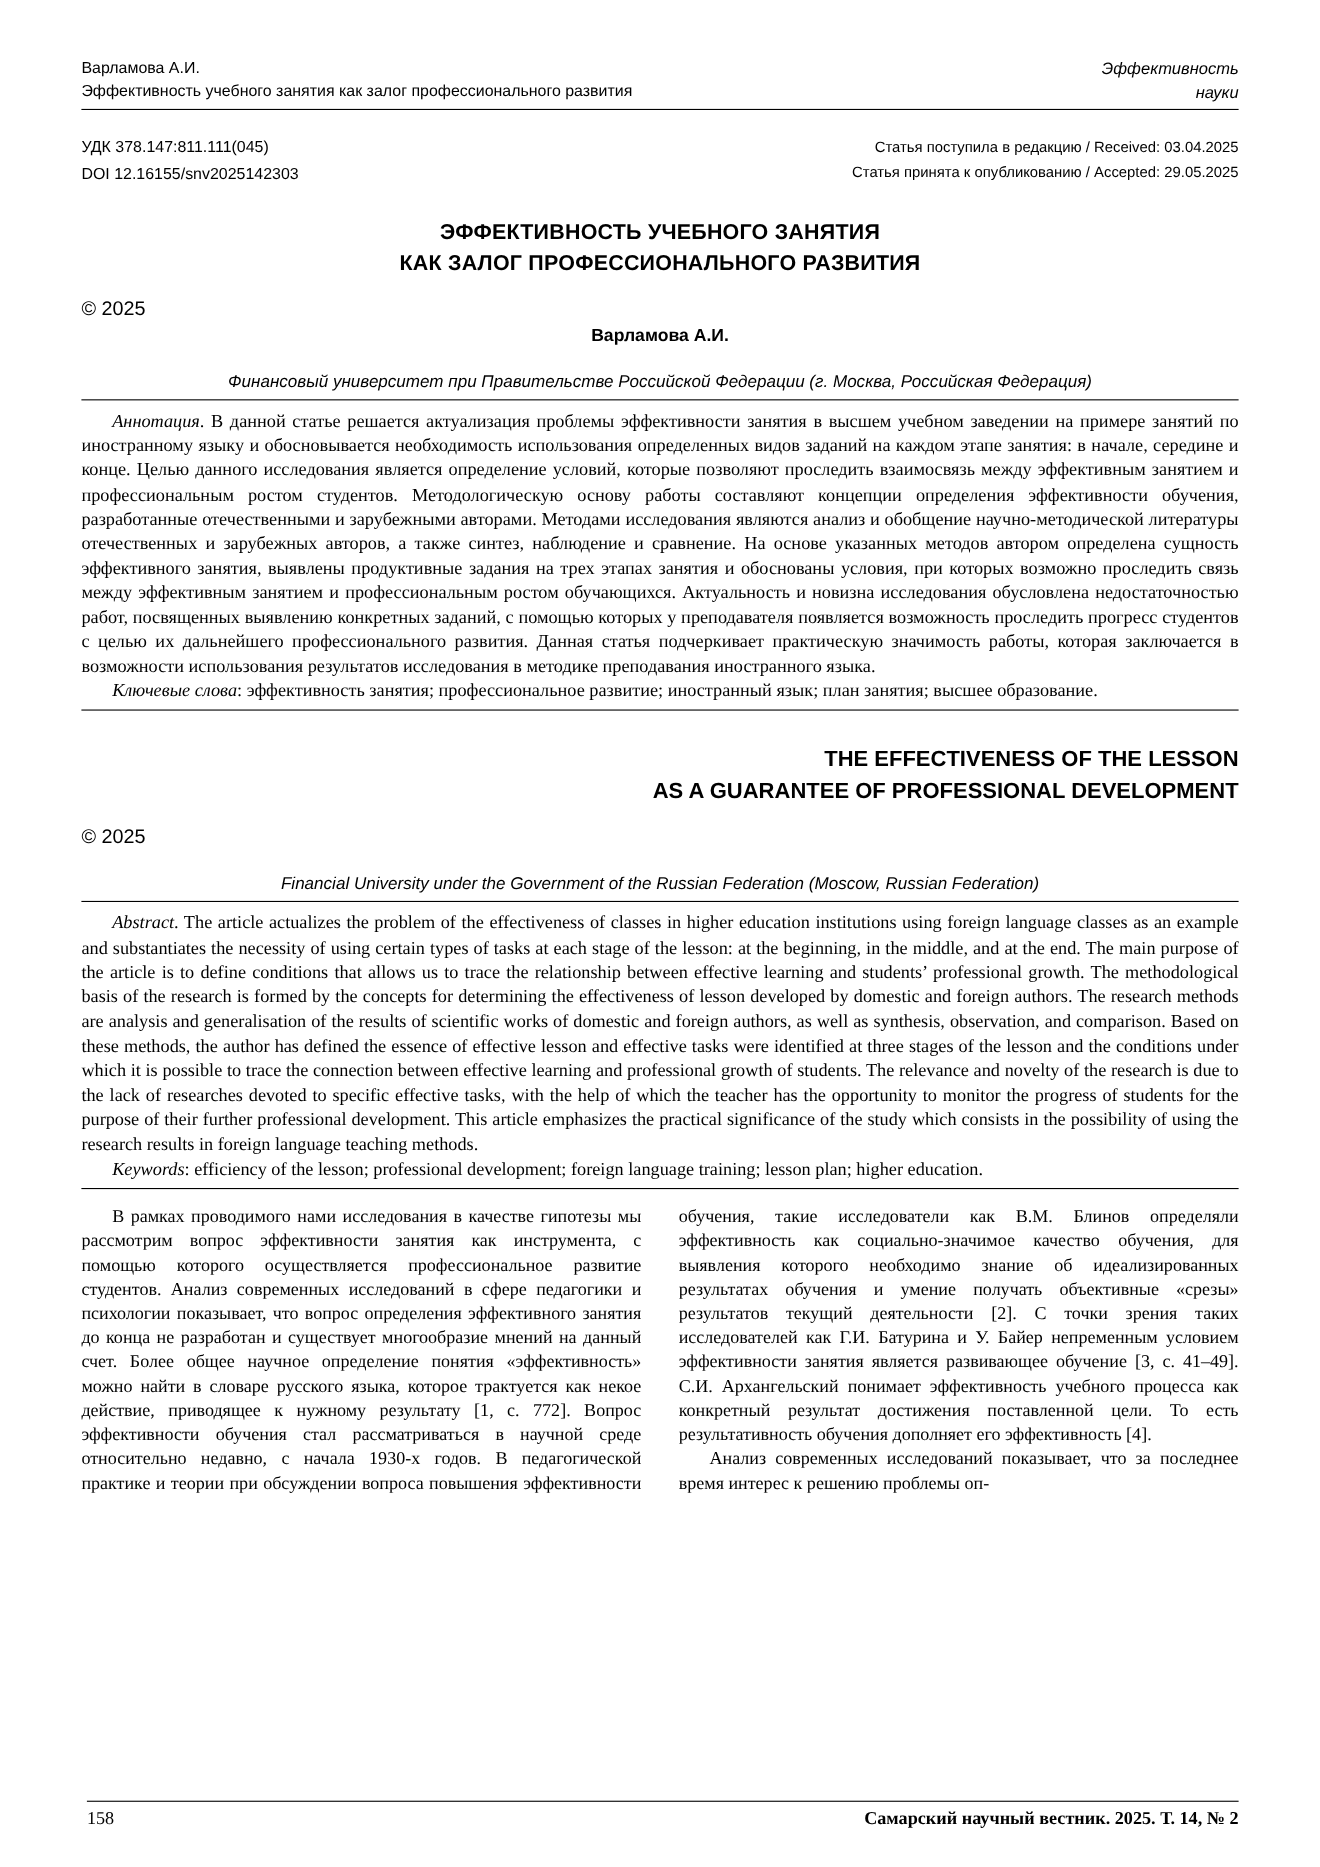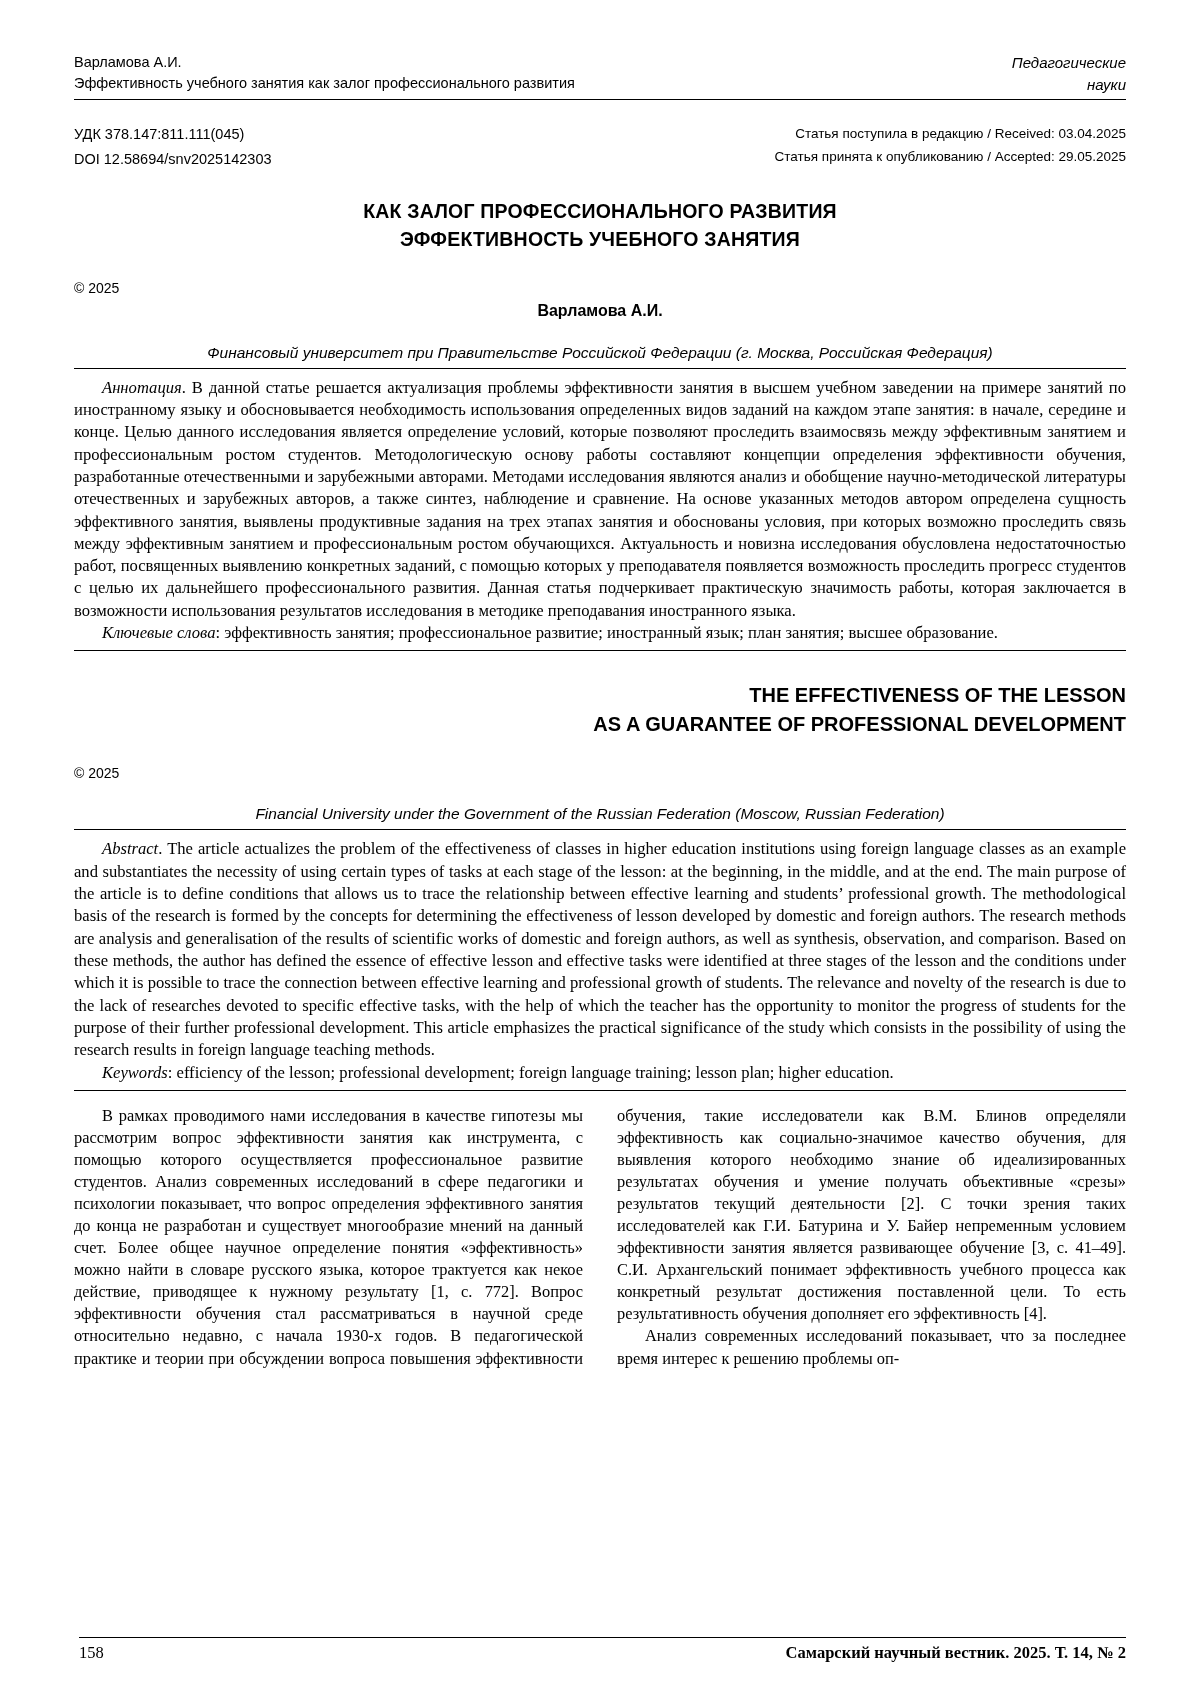--- a/index.html
+++ b/index.html
@@ -72,22 +72,22 @@
     text-align: center;
     font-family: "Liberation Sans", sans-serif;
     font-weight: bold;
     font-size: 19.5px;
     line-height: 1.42;
     margin-top: 26px;
     letter-spacing: 0.2px;
   }
   .copyright {
     font-family: "Liberation Sans", sans-serif;
-    font-size: 14px;
-    margin-top: 26px;
+    font-size: 18px;
+    margin-top: 16px;
   }
   .authorline {
     text-align: center;
     font-family: "Liberation Sans", sans-serif;
     font-weight: bold;
     font-size: 16px;
     margin-top: 6px;
   }
   .affiliation {
     text-align: center;
@@ -174,40 +174,40 @@
 <body>
 
 <div class="page">
 
   <div class="runhead">
     <div class="runhead-left">
       <div class="author">Варламова А.И.</div>
       <div class="title">Эффективность учебного занятия как залог профессионального развития</div>
     </div>
     <div class="runhead-right">
-      <div>Педагогические</div>
+      <div>Эффективность</div>
       <div>науки</div>
     </div>
   </div>
   <div class="runhead-rule"></div>
 
   <div class="meta-block">
     <div class="meta-left">
       <div>УДК 378.147:811.111(045)</div>
-      <div>DOI 12.58694/snv2025142303</div>
+      <div>DOI 12.16155/snv2025142303</div>
     </div>
     <div class="meta-right">
       <div>Статья поступила в редакцию / Received: 03.04.2025</div>
       <div>Статья принята к опубликованию / Accepted: 29.05.2025</div>
     </div>
   </div>
 
   <div class="article-title">
+    <div>ЭФФЕКТИВНОСТЬ УЧЕБНОГО ЗАНЯТИЯ</div>
     <div>КАК ЗАЛОГ ПРОФЕССИОНАЛЬНОГО РАЗВИТИЯ</div>
-    <div>ЭФФЕКТИВНОСТЬ УЧЕБНОГО ЗАНЯТИЯ</div>
   </div>
   <div class="copyright">© 2025</div>
   <div class="authorline">Варламова А.И.</div>
   <div class="affiliation">Финансовый университет при Правительстве Российской Федерации (г. Москва, Российская Федерация)</div>
   <div class="rule"></div>
 
   <div class="abstract">
     <p><span class="lead">Аннотация</span><span>. В данной статье решается актуализация проблемы эффективности занятия в высшем учебном заведении на примере занятий по иностранному языку и обосновывается необходимость использования определенных видов заданий на каждом этапе занятия: в начале, середине и конце. Целью данного исследования является определение условий, которые позволяют проследить взаимосвязь между эффективным занятием и профессиональным ростом студентов. Методологическую основу работы составляют концепции определения эффективности обучения, разработанные отечественными и зарубежными авторами. Методами исследования являются анализ и обобщение научно-методической литературы отечественных и зарубежных авторов, а также синтез, наблюдение и сравнение. На основе указанных методов автором определена сущность эффективного занятия, выявлены продуктивные задания на трех этапах занятия и обоснованы условия, при которых возможно проследить связь между эффективным занятием и профессиональным ростом обучающихся. Актуальность и новизна исследования обусловлена недостаточностью работ, посвященных выявлению конкретных заданий, с помощью которых у преподавателя появляется возможность проследить прогресс студентов с целью их дальнейшего профессионального развития. Данная статья подчеркивает практическую значимость работы, которая заключается в возможности использования результатов исследования в методике преподавания иностранного языка.</span></p>
     <p><span class="lead">Ключевые слова</span><span>: эффективность занятия; профессиональное развитие; иностранный язык; план занятия; высшее образование.</span></p>
   </div>

